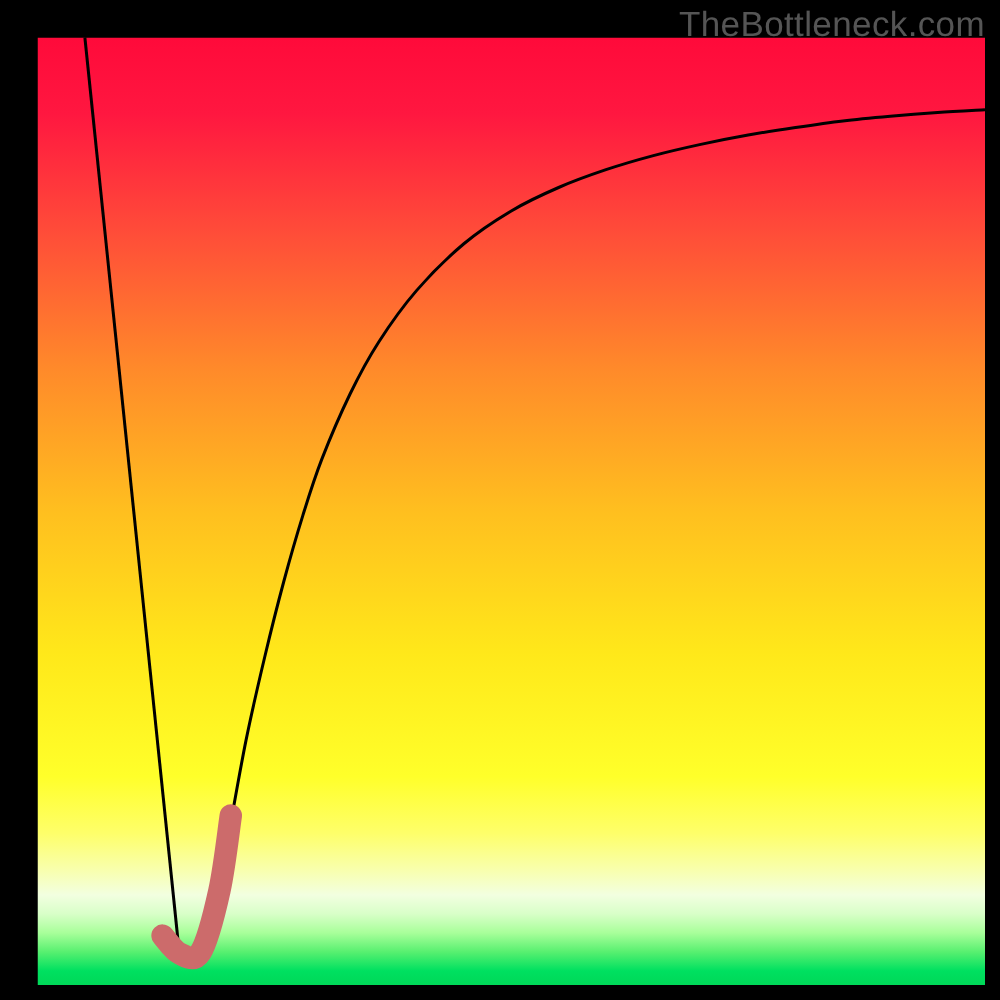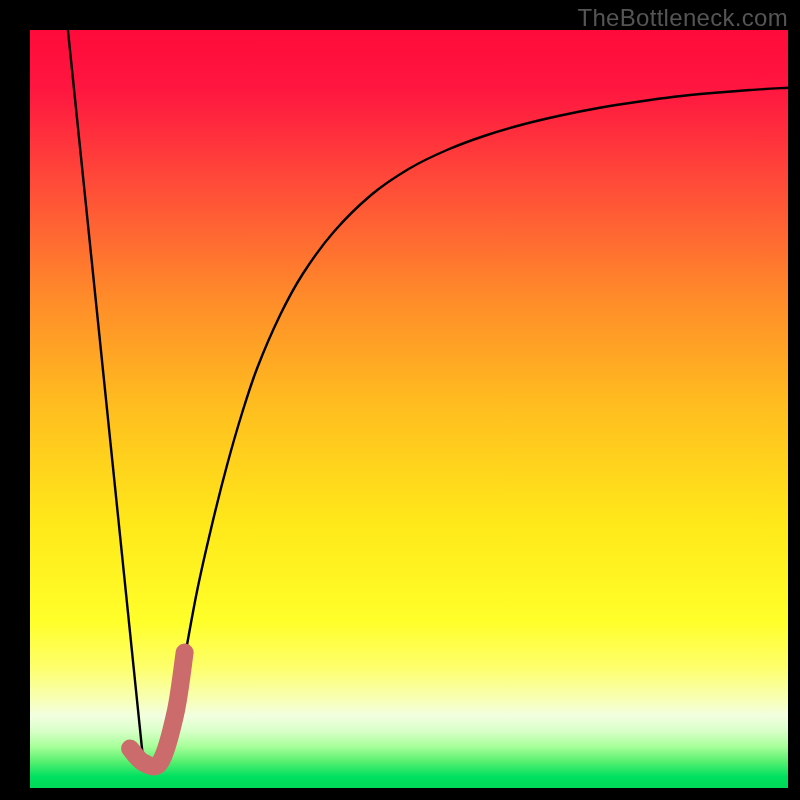--- a/index.html
+++ b/index.html
@@ -23,21 +23,21 @@
   }
   .gradient {
     position: absolute;
     inset: 0;
   }
   .attrib {
     position: absolute;
     top: 4px;
     right: 12px;
     color: #555;
-    font-size: 24px;
+    font-size: 28px;
     letter-spacing: 0.3px;
     font-weight: 500;
     -webkit-font-smoothing: antialiased;
   }
   svg.curves {
     position: absolute;
     inset: 0;
     width: 100%;
     height: 100%;
     overflow: visible;

